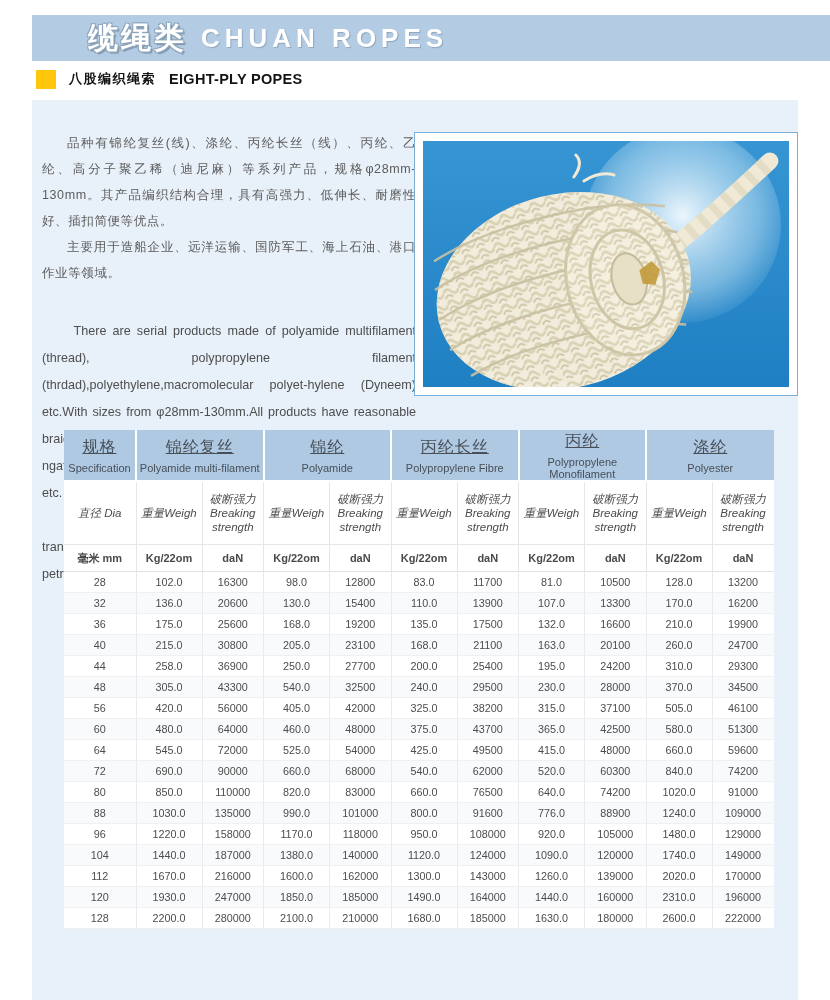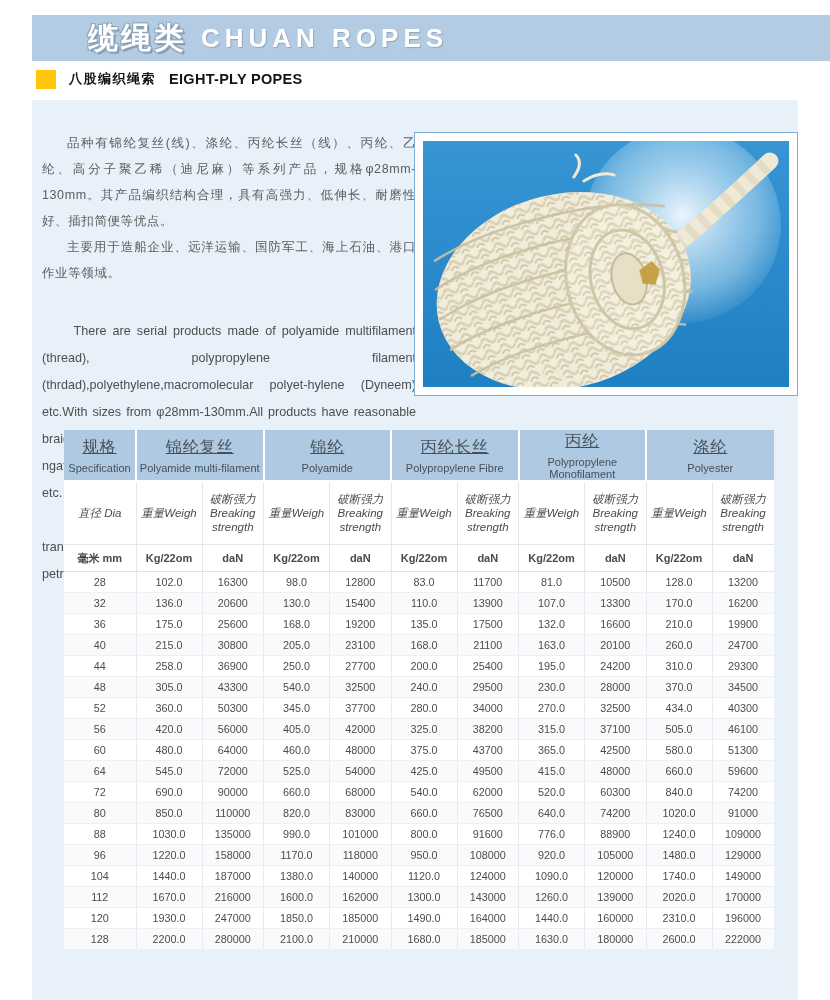--- a/index.html
+++ b/index.html
@@ -293,33 +293,20 @@
             <td>540.0</td>
             <td>32500</td>
             <td>240.0</td>
             <td>29500</td>
             <td>230.0</td>
             <td>28000</td>
             <td>370.0</td>
             <td>34500</td>
           </tr>
           <tr>
-            <td>52</td>
-            <td>360.0</td>
-            <td>50300</td>
-            <td>345.0</td>
-            <td>37700</td>
-            <td>280.0</td>
-            <td>34000</td>
-            <td>270.0</td>
-            <td>32500</td>
-            <td>434.0</td>
-            <td>40300</td>
-          </tr>
-          <tr>
             <td>56</td>
             <td>420.0</td>
             <td>56000</td>
             <td>405.0</td>
             <td>42000</td>
             <td>325.0</td>
             <td>38200</td>
             <td>315.0</td>
             <td>37100</td>
             <td>505.0</td>

